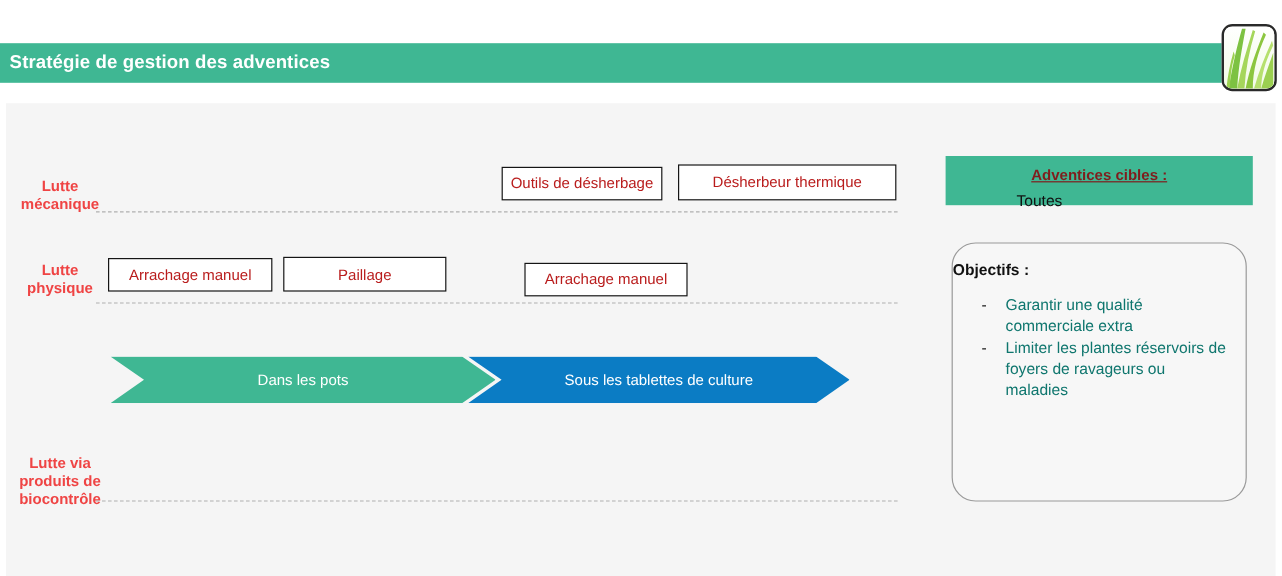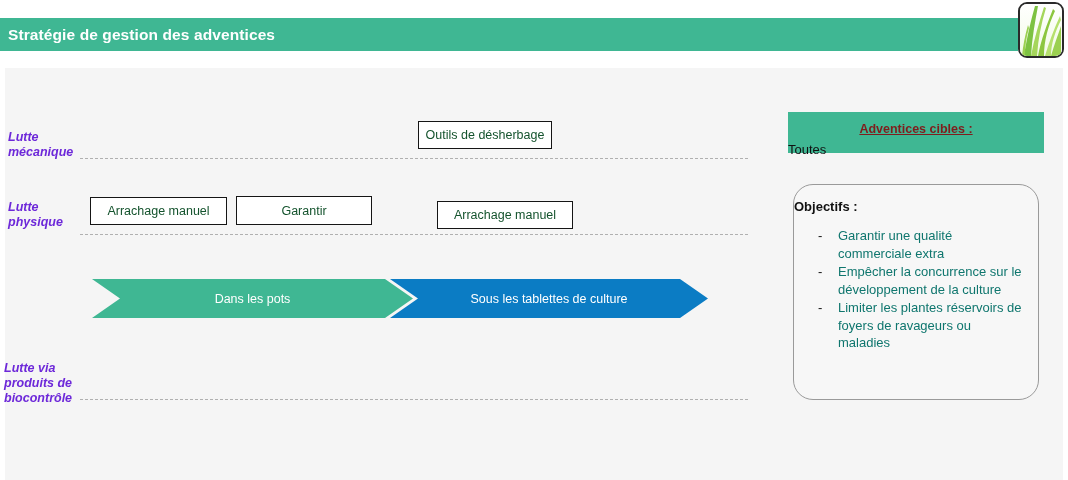--- a/index.html
+++ b/index.html
@@ -8,20 +8,21 @@
     width: 1068px; height: 480px;
     background: #ffffff;
     font-family: "Liberation Sans", sans-serif;
     overflow: hidden;
   }
   #root {
     position: relative;
     width: 1068px;
     height: 368px;
     background: #ffffff;
+    margin-top: 18px;
   }
 
   
   .titlebar {
     position: absolute;
     left: 0; top: 18px;
     width: 1018px; height: 33px;
     background: #3FB793;
     display: flex;
     align-items: center;
@@ -51,46 +52,45 @@
   .panel {
     position: absolute;
     left: 5px; top: 68px;
     width: 1058px; height: 412px;
     background: #f5f5f5;
   }
 
   
   .rowlabel {
     position: absolute;
-    text-align: left;
-    font-size: 12.5px;
-    font-weight: bold;
-    color: #6d28d9;
+    text-align: center;
+    font-size: 12.5px;
+    font-weight: bold;
+    color: #ef4444;
     line-height: 15px;
     white-space: pre-line;
-    font-style: italic;
   }
 
   
   .dotline {
     position: absolute;
     height: 0;
     border-top: 1px dashed #b0b0b0;
   }
 
   
   .pbox {
     position: absolute;
     background: #ffffff;
     border: 1.4px solid #151515;
     display: flex;
     align-items: center;
     justify-content: center;
     font-size: 12.5px;
-    color: #14532d;
+    color: #b91c1c;
     white-space: nowrap;
   }
 
   
   .chev {
     position: absolute;
     display: flex;
     align-items: center;
     justify-content: center;
     color: #ffffff;
@@ -116,20 +116,21 @@
     text-decoration: underline;
     border-bottom: 0;
     position: relative;
   }
   .targetbox .t-value {
     display: block;
     margin-top: 5px;
     font-size: 13px;
     color: #111;
     text-align: left;
+    padding-left: 59px;
   }
 
   
   .objbox {
     position: absolute;
     background: #f7f7f7;
     border: 1.2px solid #9a9a9a;
     border-radius: 20px;
   }
   .objbox .o-title {
@@ -195,37 +196,37 @@
 physique</div>
   <div class="rowlabel" style="left:4px; top:361px; width:92px;">Lutte  via
 produits de
 biocontrôle</div>
 
   <div class="dotline" style="left:80px; top:158px; width:668px;"></div>
   <div class="dotline" style="left:80px; top:234px; width:668px;"></div>
   <div class="dotline" style="left:80px; top:399px; width:668px;"></div>
 
   <div class="pbox" style="left:418px; top:121px; width:134px; height:28px;">Outils de désherbage</div>
+  <div class="pbox" style="left:565px; top:119px; width:182px; height:30px;">Désherbeur thermique</div>
 
   <div class="pbox" style="left:90px; top:197px; width:137px; height:28px;">Arrachage manuel</div>
-  <div class="pbox" style="left:236px; top:196px; width:136px; height:29px;">Garantir</div>
+  <div class="pbox" style="left:236px; top:196px; width:136px; height:29px;">Paillage</div>
   <div class="pbox" style="left:437px; top:201px; width:136px; height:28px;">Arrachage manuel</div>
 
   <div class="chev green" style="left:92px; top:279px; width:321px; height:39px;">Dans les pots</div>
   <div class="chev blue" style="left:390px; top:279px; width:318px; height:39px;">Sous les tablettes de culture</div>
 
 
   <div class="targetbox" style="left:788px; top:112px; width:256px; height:41px;">
     <span class="t-title">Adventices cibles :</span>
     
     <span class="t-value">Toutes</span>
   </div>
 
   <div class="objbox" style="left:793px; top:184px; width:246px; height:216px;">
     <span class="o-title">Objectifs :</span>
     <ul>
       <li>Garantir une qualité commerciale extra</li>
-      <li>Empêcher la concurrence sur le développement de la culture</li>
       <li>Limiter les plantes réservoirs de foyers de ravageurs ou maladies</li>
     </ul>
   </div>
 
 </div>
 
 </body></html>

